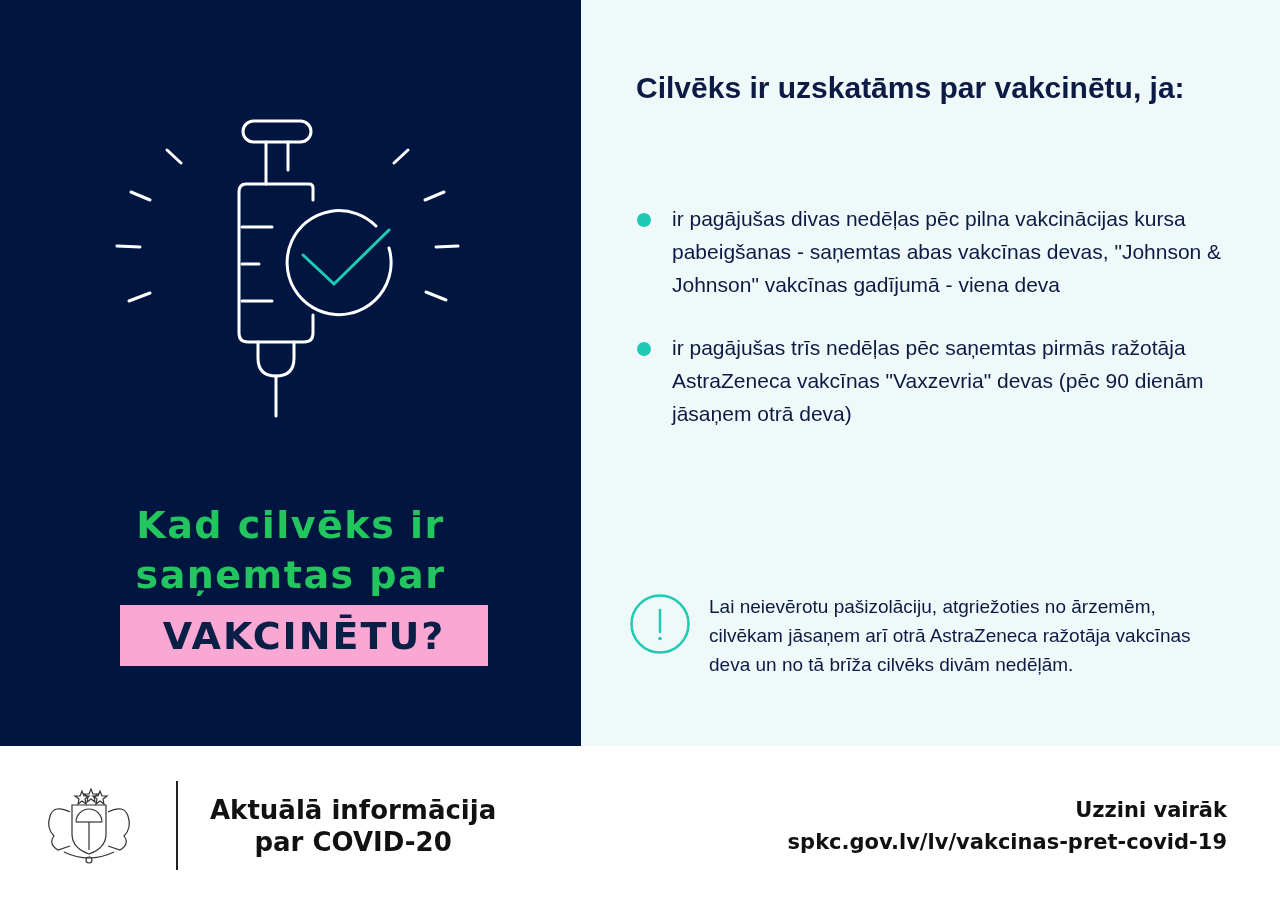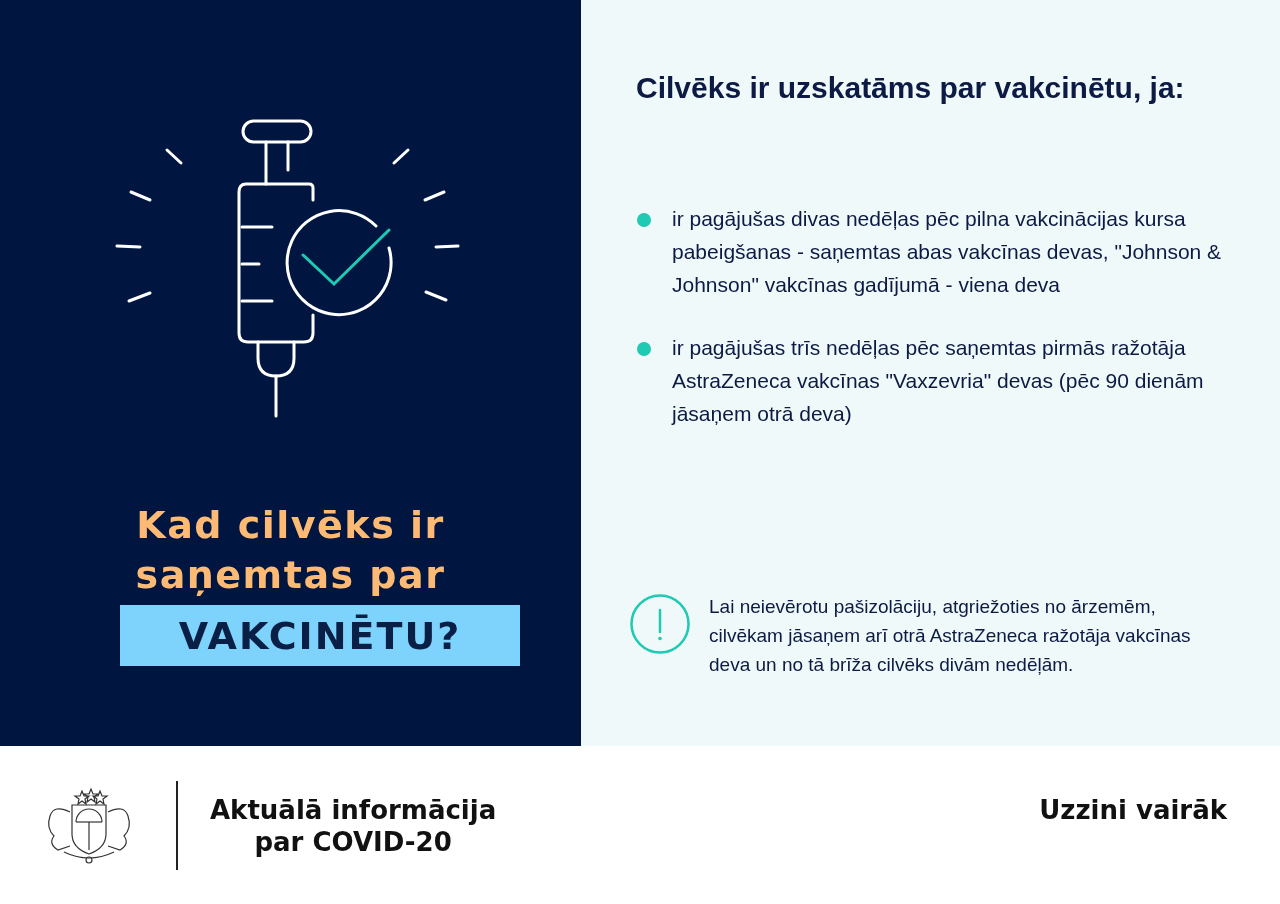--- a/index.html
+++ b/index.html
@@ -16,28 +16,28 @@
   }
   .footer {
     position: absolute; left: 0; top: 746px; width: 1280px; height: 158px;
     background: #ffffff;
   }
 
   .illustration { position: absolute; left: 100px; top: 100px; width: 380px; height: 330px; }
 
   .left-heading {
     position: absolute; left: 0; top: 500px; width: 581px;
-    text-align: center; color: #fdba74;
+    text-align: center; color: #22c55e;
     font-family: "DejaVu Sans", sans-serif; font-weight: bold;
     font-size: 38px; line-height: 50px; letter-spacing: 1.5px;
   }
   .left-heading .line { display: block; }
   .highlight-box {
-    position: absolute; left: 120px; top: 605px; width: 400px; height: 61px;
-    background: #7dd3fc;
+    position: absolute; left: 120px; top: 605px; width: 368px; height: 61px;
+    background: #f9a8d4;
     display: flex; align-items: center; justify-content: center;
   }
   .highlight-text {
     color: #0a1f45; font-weight: bold; font-size: 38px; letter-spacing: 2px;
     font-family: "DejaVu Sans", sans-serif;
   }
 
   .right-title {
     position: absolute; left: 636px; top: 70px; width: 560px;
     color: #0c1a44; font-weight: bold; font-size: 30px; line-height: 36px;
@@ -66,21 +66,21 @@
   .coat-of-arms { position: absolute; left: 40px; top: 786px; width: 98px; height: 80px; }
   .footer-divider { position: absolute; left: 176px; top: 781px; width: 2px; height: 89px; background: #222; }
   .footer-left-text {
     position: absolute; left: 210px; top: 794px; color: #111;
     font-family: "DejaVu Sans", sans-serif; font-weight: bold;
     font-size: 26px; line-height: 32px; text-align: center;
   }
   .footer-right-text {
     position: absolute; right: 53px; top: 794px; color: #111; text-align: right;
     font-family: "DejaVu Sans", sans-serif; font-weight: bold;
-    font-size: 26px; line-height: 32px;
+    font-size: 21px; line-height: 32px;
   }
   .footer-left-text span, .footer-right-text span { display: block; white-space: nowrap; }
 </style>
 </head>
 <body>
 
 <div class="left-panel">
   <svg class="illustration" viewBox="0 0 380 330" fill="none" stroke="#ffffff" stroke-width="3" stroke-linecap="round">
 
     <rect x="143" y="21" width="68" height="21" rx="10.5"></rect>
@@ -158,13 +158,14 @@
   <path d="M 24 66 Q 49 78 74 66"></path>
   <circle cx="49" cy="74" r="3"></circle>
 </svg>
 <div class="footer-divider"></div>
 <div class="footer-left-text">
   <span>Aktuālā informācija</span>
   <span>par COVID-20</span>
 </div>
 <div class="footer-right-text">
   <span>Uzzini vairāk</span>
+  <span>spkc.gov.lv/lv/vakcinas-pret-covid-19</span>
 </div>
 
 </body></html>

